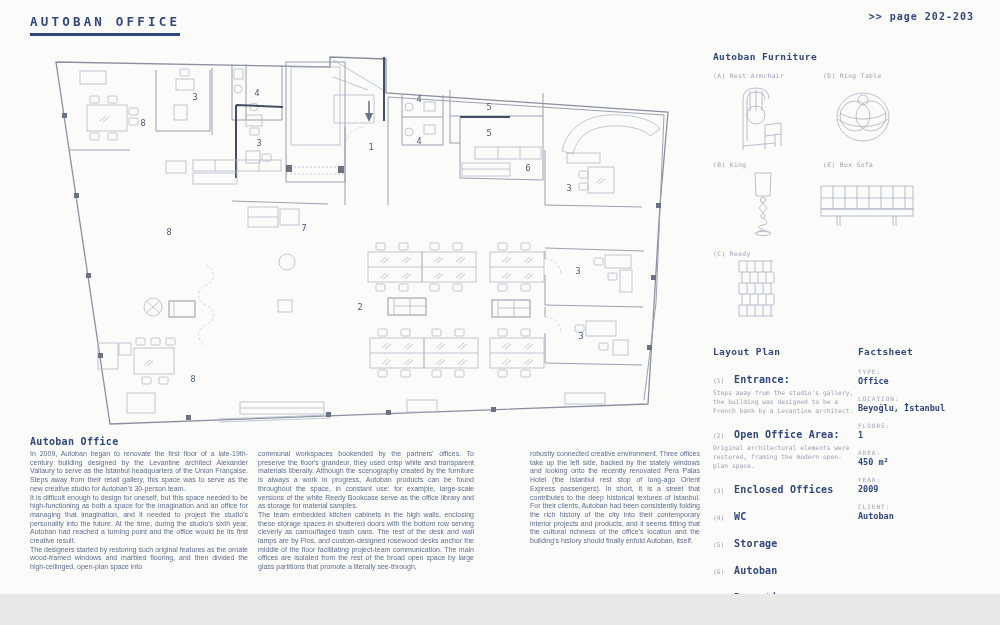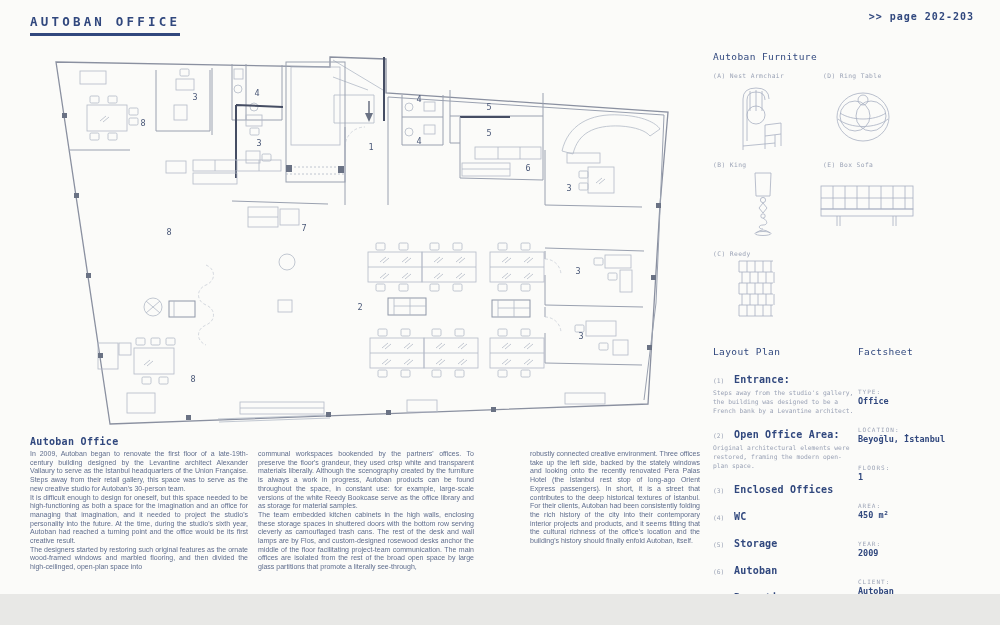--- a/index.html
+++ b/index.html
@@ -6,29 +6,29 @@
   .page{position:relative;width:1000px;height:594px;background:#fbfbf9;overflow:hidden;
         font-family:"DejaVu Sans Mono",monospace;color:#31487e;}
   .abs{position:absolute;}
 
   
   .title{left:30px;top:14px;font-size:12.5px;font-weight:bold;letter-spacing:3.2px;
          color:#31487e;border-bottom:3px solid #31487e;padding-bottom:4px;}
   .pageref{right:26px;top:11px;font-size:10px;font-weight:bold;letter-spacing:1px;color:#31487e;}
 
   
-  .h-side{font-size:9.5px;font-weight:normal;letter-spacing:.4px;color:#31487e;}
+  .h-side{font-size:9.5px;font-weight:bold;letter-spacing:.4px;color:#31487e;}
   .furn-label{font-size:6.3px;letter-spacing:.4px;color:#9ba3b6;}
   .lp{width:142px;}
   .lp-entry{margin-bottom:8px;}
   .lp-num{font-size:6.3px;color:#9ba3b6;}
   .lp-name{font-size:10px;font-weight:bold;color:#31487e;letter-spacing:.2px;}
   .lp-desc{font-size:6.3px;line-height:9px;color:#9ba3b6;margin-top:1px;}
   .lp-desc:empty{display:none;}
-  .fs-field{margin-bottom:9px;margin-top:20px;}
+  .fs-field{margin-bottom:9px;}
   .fs-label{font-size:6px;letter-spacing:1px;color:#9ba3b6;}
   .fs-value{font-size:8.5px;font-weight:bold;color:#31487e;margin-top:1px;}
 
   
   .art-head{font-size:10px;font-weight:bold;letter-spacing:.3px;color:#31487e;}
   .art-col{font-family:"Liberation Sans","DejaVu Sans",sans-serif;font-size:7px;line-height:8.7px;
            color:#5f6d8d;white-space:pre-line;text-align:justify;}
   .pageno{font-size:13px;font-weight:bold;letter-spacing:2px;color:#31487e;}
 
   

